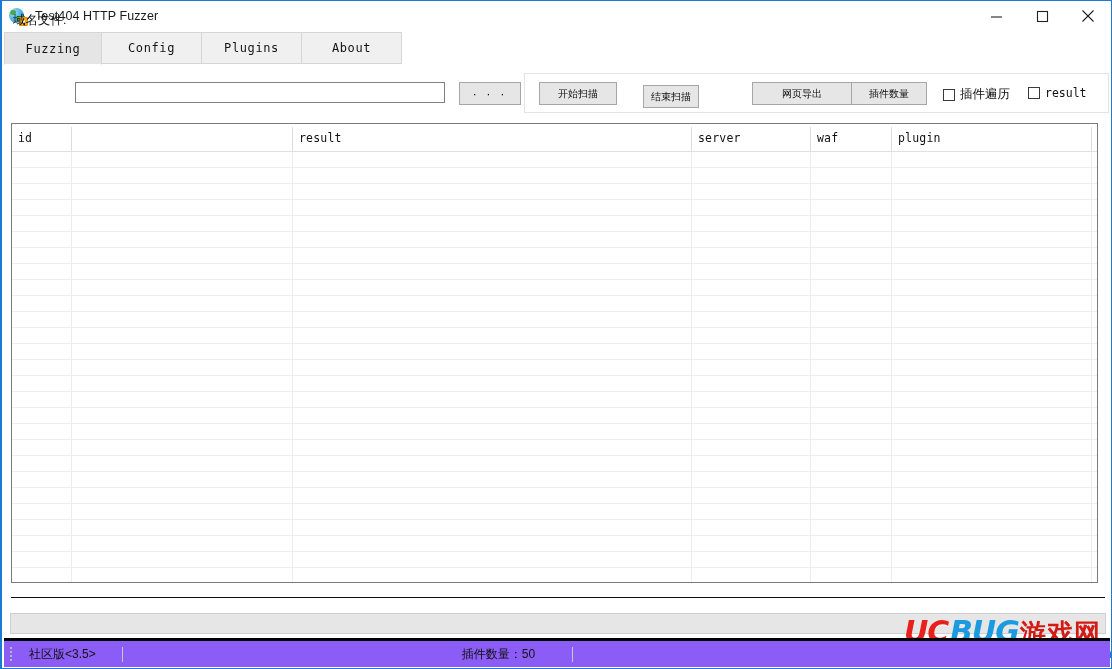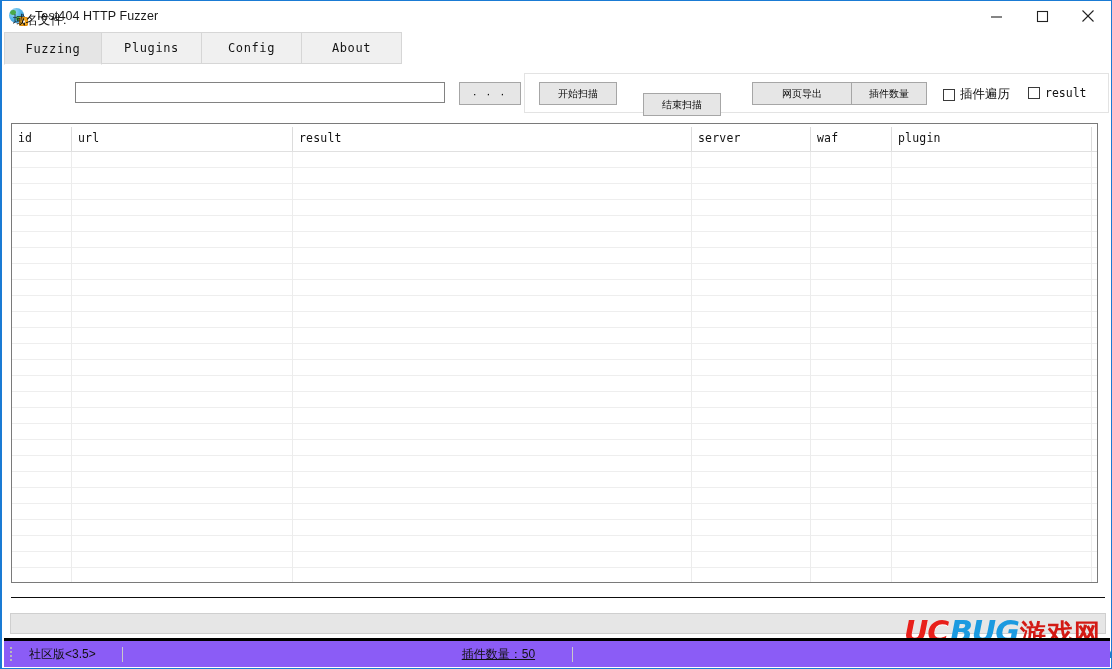--- a/index.html
+++ b/index.html
@@ -181,21 +181,21 @@
   }
   .toolgroup {
     position: absolute;
     left: 522px; top: 72px;
     width: 585px;
     height: 40px;
     border: 1px solid #e3e3e3;
     box-sizing: border-box;
   }
   .btn.b1 { left: 537px; top: 81px; width: 78px; }
-  .btn.b2 { left: 641px; top: 92px; width: 78px; }
+  .btn.b2 { left: 641px; top: 84px; width: 56px; }
   .btn.b3 { left: 750px; top: 81px; width: 100px; }
   .btn.b4 { left: 849px; top: 81px; width: 76px; }
 
   .chk {
     position: absolute;
     display: flex;
     align-items: center;
     gap: 5px;
     font-size: 12.5px;
     color: #111;
@@ -393,22 +393,22 @@
             <line x1="1.5" y1="1.5" x2="12.5" y2="12.5" stroke="#222" stroke-width="1.1"></line>
             <line x1="12.5" y1="1.5" x2="1.5" y2="12.5" stroke="#222" stroke-width="1.1"></line>
           </svg>
       </div>
     </div>
   </div>
 
   <div class="tabstrip">
     <div class="tabs">
       <div class="tab tab-w1 active">Fuzzing</div>
+      <div class="tab tab-w">Config</div>
       <div class="tab tab-w">Plugins</div>
-      <div class="tab tab-w">Config</div>
       <div class="tab tab-w">About</div>
     </div>
   </div>
 
   <div class="lbl-domain">域名文件:</div>
   <input class="path-input" type="text" value="" style="">
   <button class="btn dots">· · ·</button>
 
   <div class="toolgroup"></div>
   <button class="btn b1">开始扫描</button>
@@ -422,21 +422,20 @@
   </div>
   <div class="chk c2">
     <span class="box"></span>
     <span class="txt">result</span>
   </div>
 
   <div class="grid-wrap">
     <div class="grid-head">
       <div class="hcell" style="left:0px;width:59px;">id</div>
       <div class="hsep" style="left:59px;"></div>
-      <div class="hcell" style="left:60px;width:220px;">url</div>
       <div class="hsep" style="left:280px;"></div>
       <div class="hcell" style="left:281px;width:398px;">result</div>
       <div class="hsep" style="left:679px;"></div>
       <div class="hcell" style="left:680px;width:118px;">server</div>
       <div class="hsep" style="left:798px;"></div>
       <div class="hcell" style="left:799px;width:80px;">waf</div>
       <div class="hsep" style="left:879px;"></div>
       <div class="hcell" style="left:880px;width:199px;">plugin</div>
       <div class="hsep" style="left:1079px;"></div>
     </div>
@@ -489,17 +488,17 @@
 
   <div class="statusbar">
     <div class="status-grip">
       <i></i>
         <i></i>
         <i></i>
         <i></i>
     </div>
     <div class="st-item" style="margin-left:12px;">社区版&lt;3.5&gt;</div>
     <div class="st-sep" style="margin-left:26px;"></div>
-    <div class="st-item" style="margin-left:339px;text-decoration:underline;">插件数量：50</div>
+    <div class="st-item" style="margin-left:339px;">插件数量：50</div>
     <div class="st-sep" style="margin-left:37px;"></div>
   </div>
 
 </div>
 
 </body></html>

